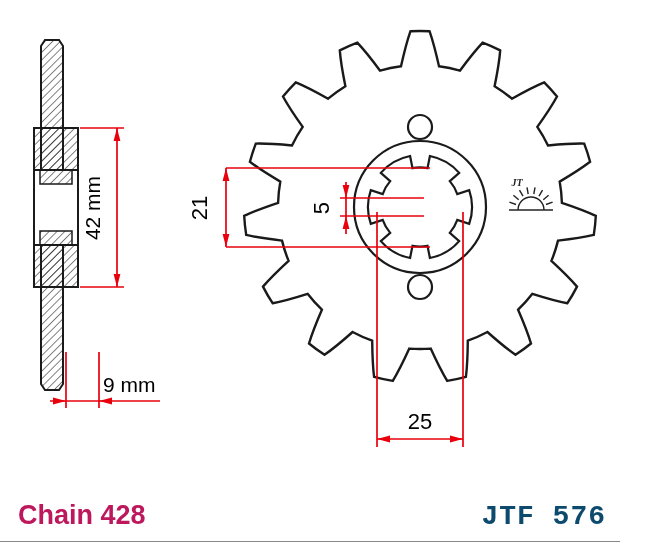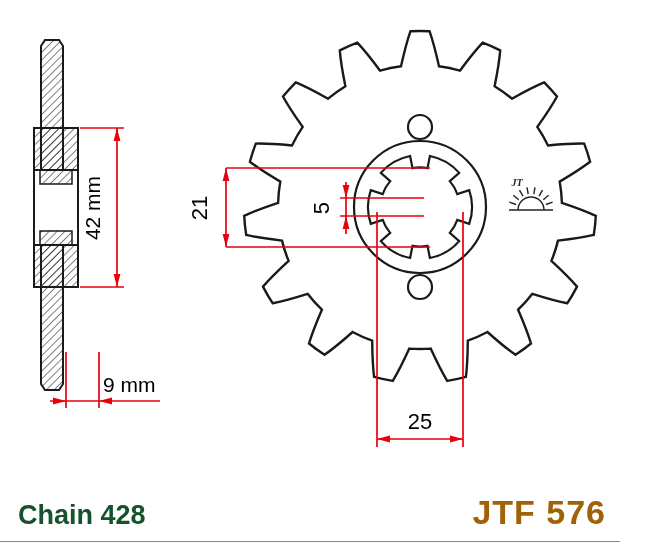--- a/index.html
+++ b/index.html
@@ -12,22 +12,22 @@
   .solid{stroke:var(--line);stroke-width:2;fill:none;}
   .gear{fill:#fff;stroke:var(--line);stroke-width:2.4;}
   .circle-line{fill:#fff;stroke:var(--line);stroke-width:2.2;}
   .rline{stroke:var(--dim);stroke-width:1.7;fill:none;}
   .rarrow{fill:var(--dim);stroke:none;}
   .dim-text{font:21px "Liberation Sans",sans-serif;fill:#000;}
   .dim-text-lg{font:22px "Liberation Sans",sans-serif;fill:#000;}
   .hline{stroke:var(--line);stroke-width:1.1;}
   .logo{stroke:#222;stroke-width:1.4;fill:none;}
   .logo-text{font:italic bold 10px "Liberation Serif",serif;fill:#222;}
-  .footer-left{position:absolute;left:18px;bottom:10px;font-weight:bold;font-size:27px;color:#14532d;}
-  .footer-right{position:absolute;right:14px;bottom:9px;font-weight:bold;font-size:34px;color:#a16207;letter-spacing:1px;}
+  .footer-left{position:absolute;left:18px;bottom:10px;font-weight:bold;font-size:27px;color:#be185d;}
+  .footer-right{position:absolute;right:14px;bottom:9px;font-weight:bold;font-size:28px;color:#0c4a6e;letter-spacing:1px;font-family:Liberation Mono, monospace;}
 </style>
 </head>
 <body>
 
 <div id="page">
   <svg width="650" height="541" viewBox="0 0 650 541">
     <defs>
       <pattern id="hatch" patternUnits="userSpaceOnUse" width="5.5" height="5.5" patternTransform="rotate(45)">
         <line x1="0" y1="0" x2="0" y2="5.5" class="hline"></line>
       </pattern>

